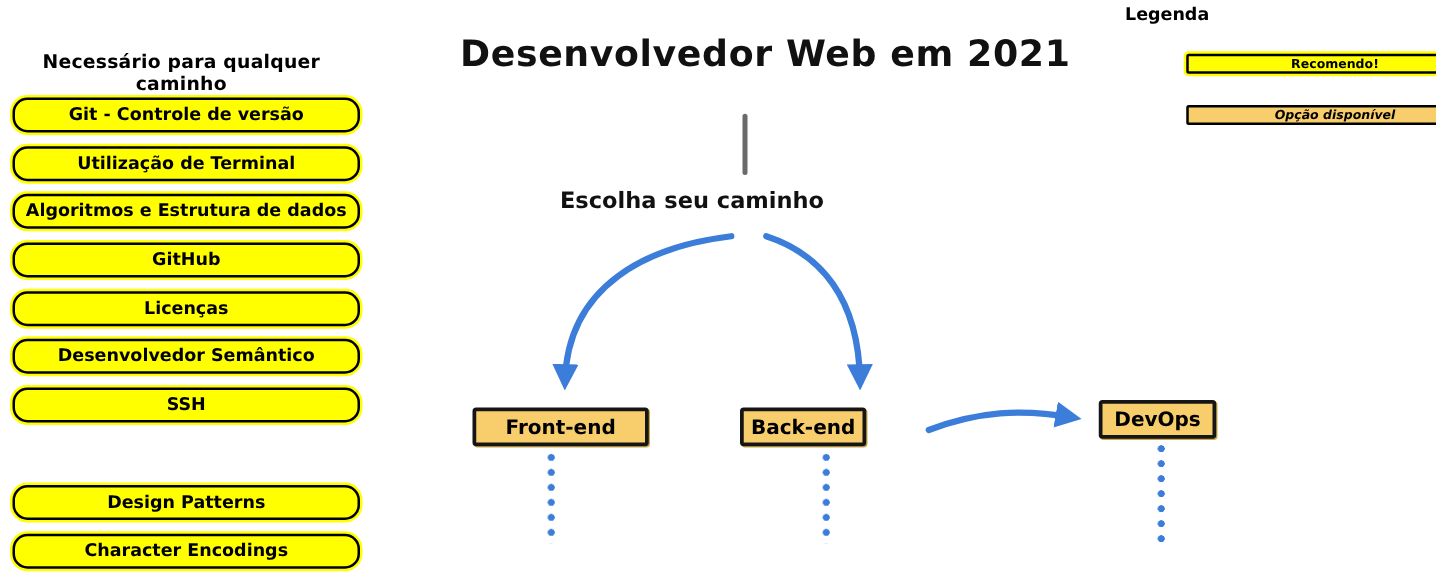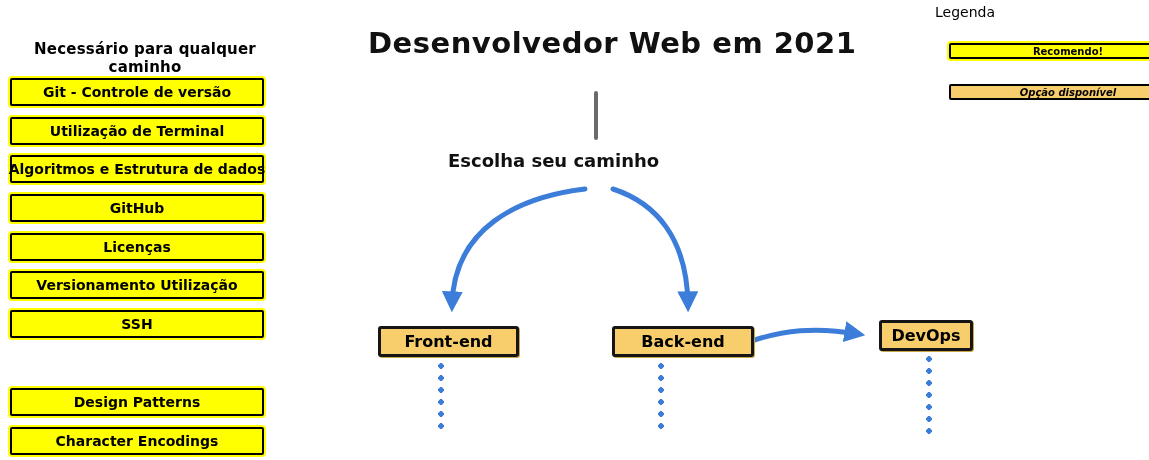--- a/index.html
+++ b/index.html
@@ -5,22 +5,22 @@
   html,body{margin:0;padding:0;background:#fff;}
   .canvas{
     position:relative;width:1149px;height:460px;background:#ffffff;
     font-family:"DejaVu Sans","Liberation Sans",sans-serif;overflow:hidden;
   }
   .panel-heading{
     position:absolute;left:0;top:40px;width:290px;text-align:center;
     font-size:15px;font-weight:bold;color:#000;letter-spacing:0.2px;
   }
   .ybox{
-    position:absolute;left:10px;width:254px;height:28px;box-sizing:border-box;
-    background:#FFFF00;border:2px solid #000;border-radius:2px;
+    position:absolute;left:10px;width:278px;height:28px;box-sizing:border-box;
+    background:#FFFF00;border:2px solid #000;border-radius:12px;
     box-shadow:0 0 0 2px #FFFF00;
     display:flex;align-items:center;justify-content:center;
     font-size:14px;font-weight:bold;color:#000;white-space:nowrap;
   }
   .main-title{
     position:absolute;left:368px;top:26px;width:460px;text-align:center;
     font-size:29px;font-weight:bold;color:#111;letter-spacing:0.5px;white-space:nowrap;
   }
   .vline{
     position:absolute;left:594px;top:91px;width:4px;height:49px;
@@ -36,21 +36,21 @@
     display:flex;align-items:center;justify-content:center;
     font-size:16px;font-weight:bold;color:#000;
     box-shadow:1px 1px 0 #c9a84c;
   }
   .dots{
     position:absolute;width:6px;
     background-image:radial-gradient(circle at 3px 3px,#3B7DD8 2.6px,rgba(0,0,0,0) 3px);
     background-size:6px 12px;background-repeat:repeat-y;
   }
   .legend-heading{
-    position:absolute;left:935px;top:4px;font-size:14px;font-weight:normal;color:#000;
+    position:absolute;left:900px;top:4px;font-size:14px;font-weight:bold;color:#000;
   }
   .legend-box{
     position:absolute;left:909px;width:238px;height:16px;box-sizing:border-box;
     display:flex;align-items:center;justify-content:center;
     font-size:10px;font-weight:bold;color:#000;border-radius:2px;white-space:nowrap;margin-left:40px;
   }
   .legend-recommended{background:#FFFF00;border:2px solid #000;box-shadow:0 0 0 2px #FFFF00;}
   .legend-option{background:#F8CE6D;border:2px solid #000;font-style:italic;}
   .legend-notrec{background:#D2D2D2;border:3px solid #8a8a8a;color:#1a1a1a;}
   .arrows{position:absolute;left:0;top:0;width:1149px;height:460px;pointer-events:none;}
@@ -59,42 +59,42 @@
 <body>
 
 <div class="canvas">
 
   <div class="panel-heading">Necessário para qualquer caminho</div>
   <div class="ybox" style="top:78px">Git - Controle de versão</div>
   <div class="ybox" style="top:117px">Utilização de Terminal</div>
   <div class="ybox" style="top:155px">Algoritmos e Estrutura de dados</div>
   <div class="ybox" style="top:194px">GitHub</div>
   <div class="ybox" style="top:233px">Licenças</div>
-  <div class="ybox" style="top:271px">Versionamento Utilização</div>
+  <div class="ybox" style="top:271px">Desenvolvedor Semântico</div>
   <div class="ybox" style="top:310px">SSH</div>
   <div class="ybox" style="top:388px">Design Patterns</div>
   <div class="ybox" style="top:427px">Character Encodings</div>
 
   <div class="main-title">Desenvolvedor Web em 2021</div>
   <div class="vline"></div>
   <div class="choose-label">Escolha seu caminho</div>
 
   <svg class="arrows" viewBox="0 0 1149 460">
     <defs>
       <marker id="ah" viewBox="0 0 10 10" refX="6.5" refY="5" markerWidth="4.2" markerHeight="4.2" orient="auto-start-reverse">
         <path d="M0,0 L10,5 L0,10 z" fill="#3B7DD8"></path>
       </marker>
     </defs>
     <path d="M 585 189 C 518 197 454 228 452 305" fill="none" stroke="#3B7DD8" stroke-width="5" stroke-linecap="round" marker-end="url(#ah)"></path>
     <path d="M 613 189 C 656 203 687 238 688 305" fill="none" stroke="#3B7DD8" stroke-width="5" stroke-linecap="round" marker-end="url(#ah)"></path>
     <path d="M 743 344 C 783 329 817 327 858 334" fill="none" stroke="#3B7DD8" stroke-width="5" stroke-linecap="round" marker-end="url(#ah)"></path>
   </svg>
 
   <div class="path-box" style="left:378px;top:326px;width:141px">Front-end</div>
-  <div class="path-box" style="left:612px;top:326px;width:142px">Back-end</div>
+  <div class="path-box" style="left:592px;top:326px;width:101px">Back-end</div>
   <div class="path-box" style="left:879px;top:320px;width:94px">DevOps</div>
 
   <div class="dots" style="left:438px;top:363px;height:72px"></div>
   <div class="dots" style="left:658px;top:363px;height:72px"></div>
   <div class="dots" style="left:926px;top:356px;height:84px"></div>
 
   <div class="legend-heading">Legenda</div>
   <div class="legend-box legend-recommended" style="top:43px">Recomendo!</div>
   <div class="legend-box legend-option" style="top:84px">Opção disponível</div>
 

